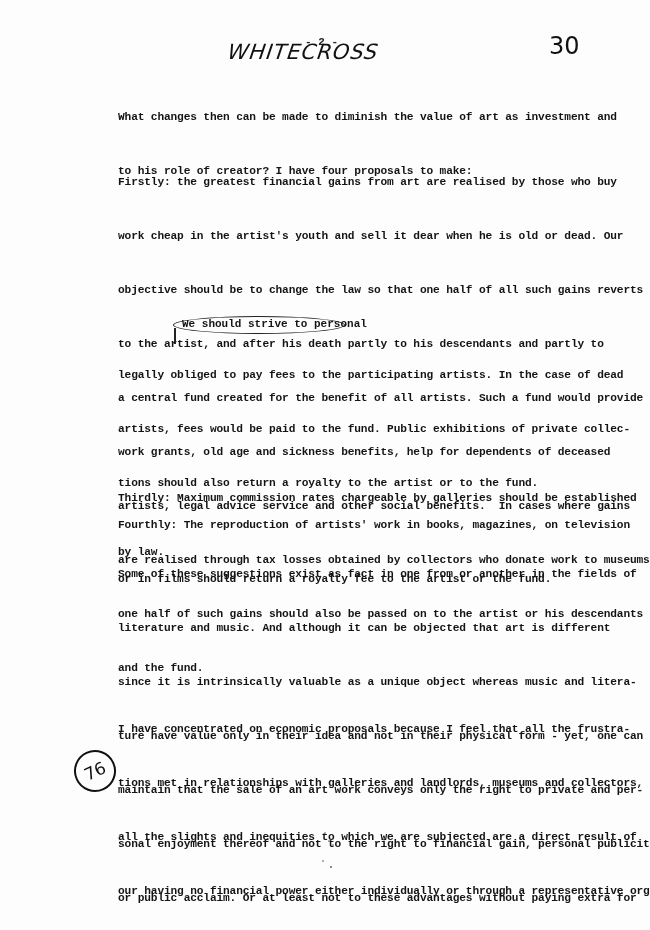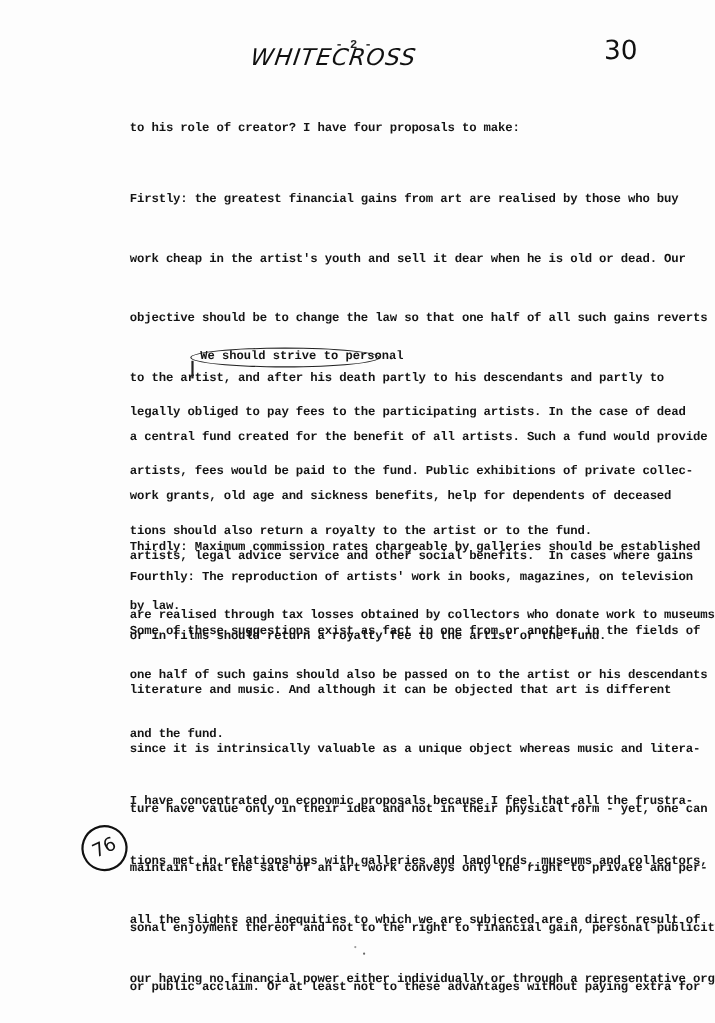--- a/index.html
+++ b/index.html
@@ -54,20 +54,21 @@
 </head>
 <body>
 
 <div class="page">
 
   <div class="pagenum">- 2 -</div>
   <div class="hand hand-title">WHITECROSS</div>
   <div class="hand hand-num">30</div>
 
   <div class="typed" style="top:72px;">
+    <span class="line">What changes then can be made to diminish the value of art as investment and</span>
     <span class="line">to his role of creator? I have four proposals to make:</span>
   </div>
 
   <div class="typed" style="top:137px;">
     <span class="line">Firstly: the greatest financial gains from art are realised by those who buy</span>
     <span class="line">work cheap in the artist's youth and sell it dear when he is old or dead. Our</span>
     <span class="line">objective should be to change the law so that one half of all such gains reverts</span>
     <span class="line">to the artist, and after his death partly to his descendants and partly to</span>
     <span class="line">a central fund created for the benefit of all artists. Such a fund would provide</span>
     <span class="line">work grants, old age and sickness benefits, help for dependents of deceased</span>

